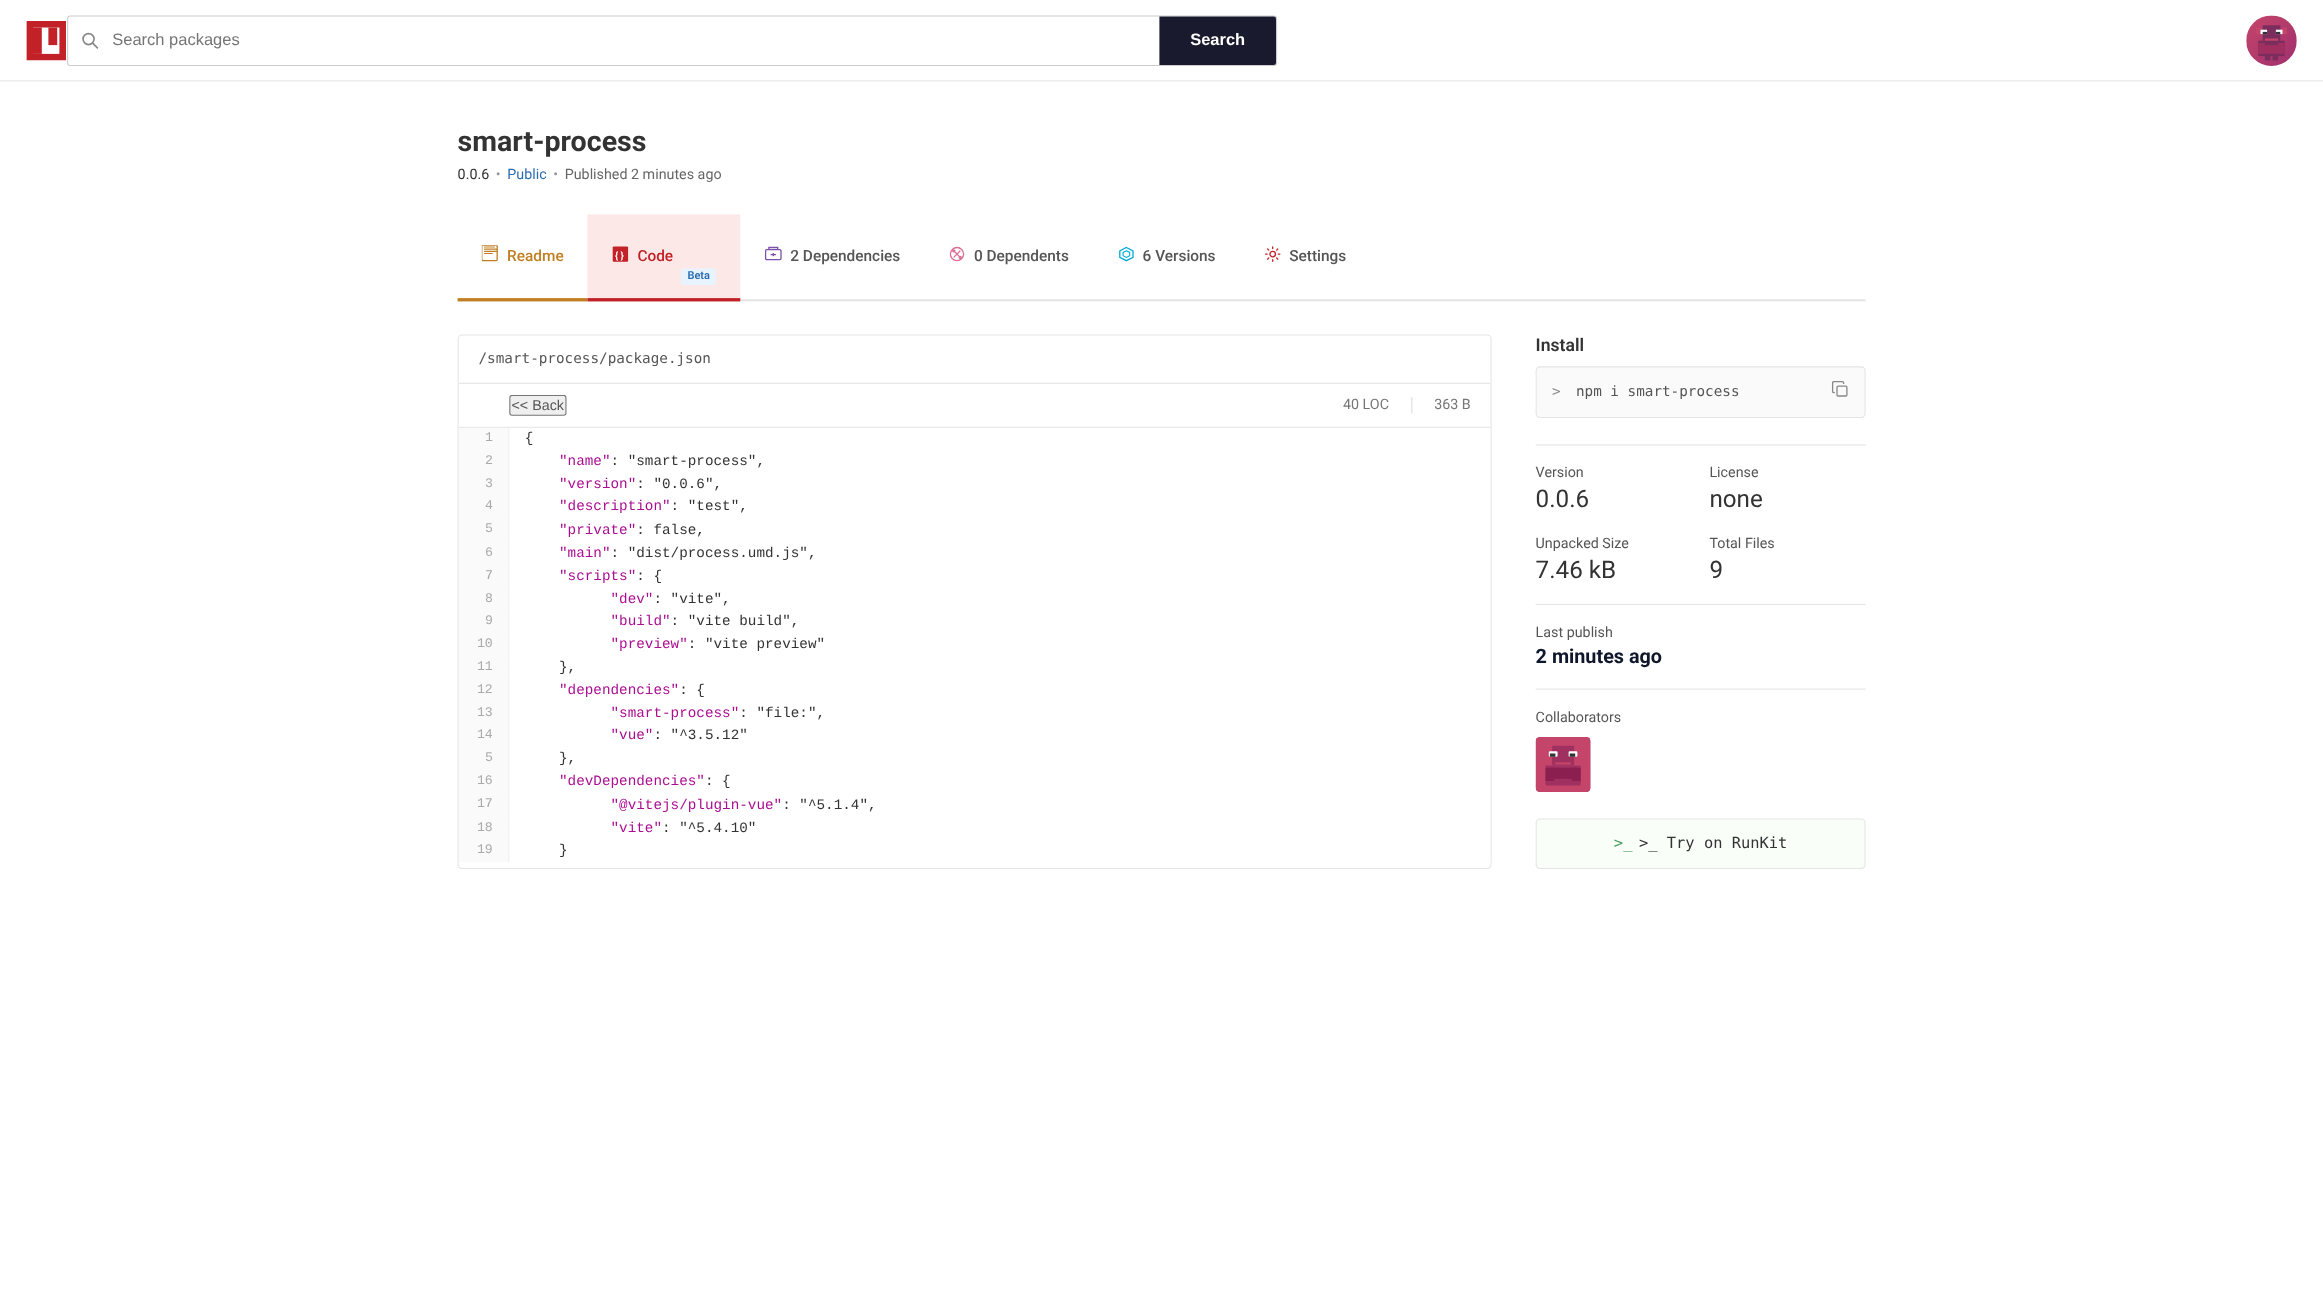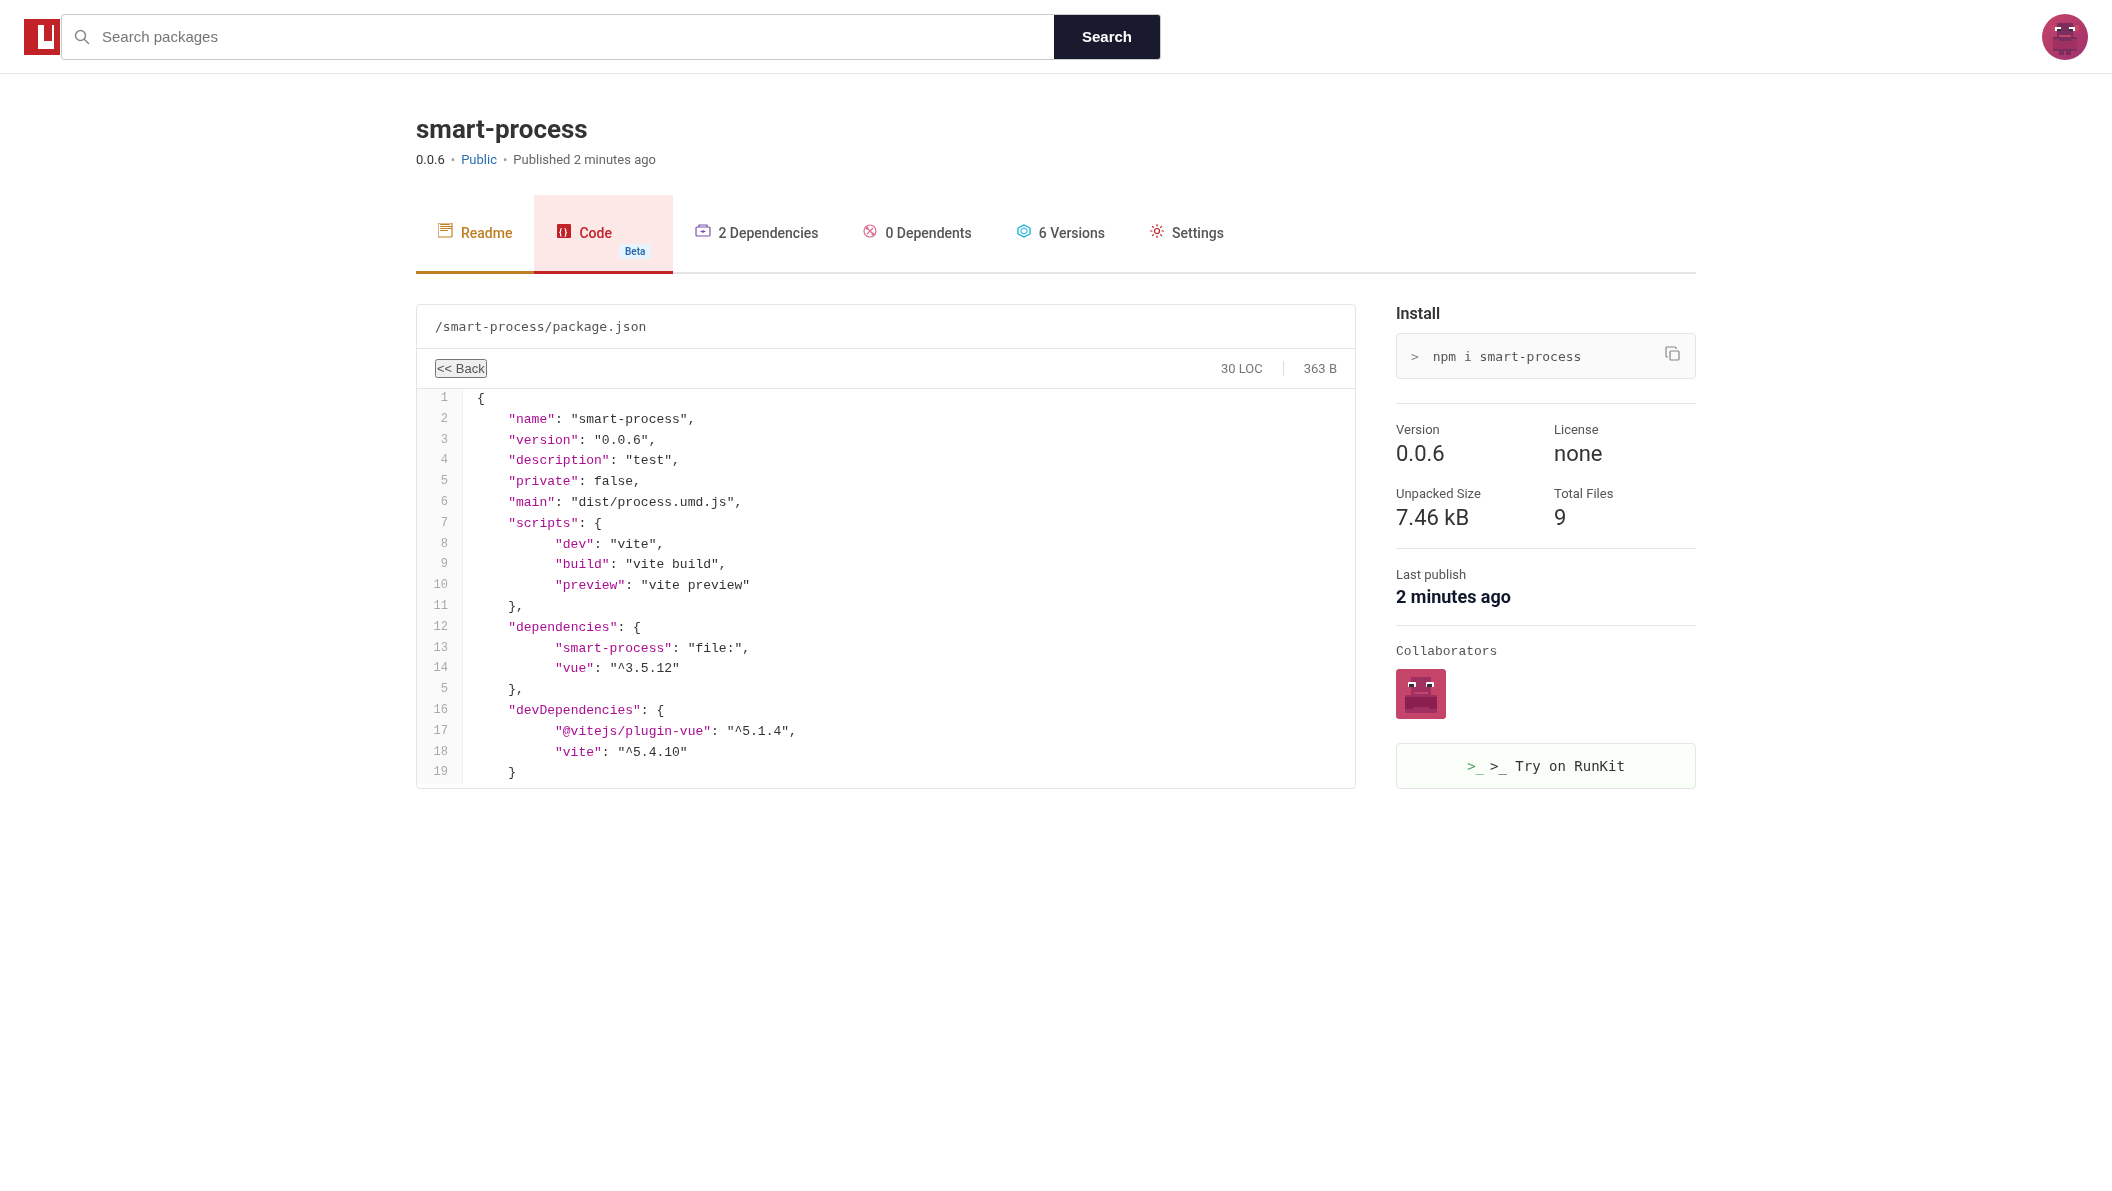--- a/index.html
+++ b/index.html
@@ -178,20 +178,21 @@
       padding: 10px 18px;
       border-bottom: 1px solid #e5e5e5;
     }
     .back-btn {
       color: #555;
       font-size: 13px;
       cursor: pointer;
       display: flex;
       align-items: center;
       gap: 4px;
+      margin-left: 28px;
     }
     .code-stats {
       display: flex;
       gap: 20px;
       color: #777;
       font-size: 13px;
     }
     .code-stats span { border-left: 1px solid #ddd; padding-left: 20px; }
     .code-stats span:first-child { border-left: none; padding-left: 0; }
 
@@ -289,21 +290,20 @@
     }
     .last-publish-value {
       font-size: 18px;
       font-weight: 700;
       color: #0f172a;
     }
     .collaborators-section {
       border-top: 1px solid #e5e5e5;
       padding-top: 18px;
       margin-bottom: 24px;
-      font-family: Liberation Mono, monospace;
     }
     .collaborators-label {
       font-size: 13px;
       color: #555;
       margin-bottom: 10px;
     }
     .collab-avatar {
       width: 50px;
       height: 50px;
       border-radius: 4px;
@@ -468,21 +468,21 @@
 
   <div class="content-layout">
 
     <div class="code-panel">
       <div class="code-panel-header">/smart-process/package.json</div>
       <div class="code-toolbar">
         <button class="back-btn">
           <span>&lt;&lt; Back</span>
         </button>
         <div class="code-stats">
-          <span>30 LOC</span>
+          <span>40 LOC</span>
           <span>363 B</span>
         </div>
       </div>
       <div class="code-content">
 
       <div class="code-line">
             <span class="line-num">1</span>
             <span class="line-code">{</span>
           </div>
           <div class="code-line">

